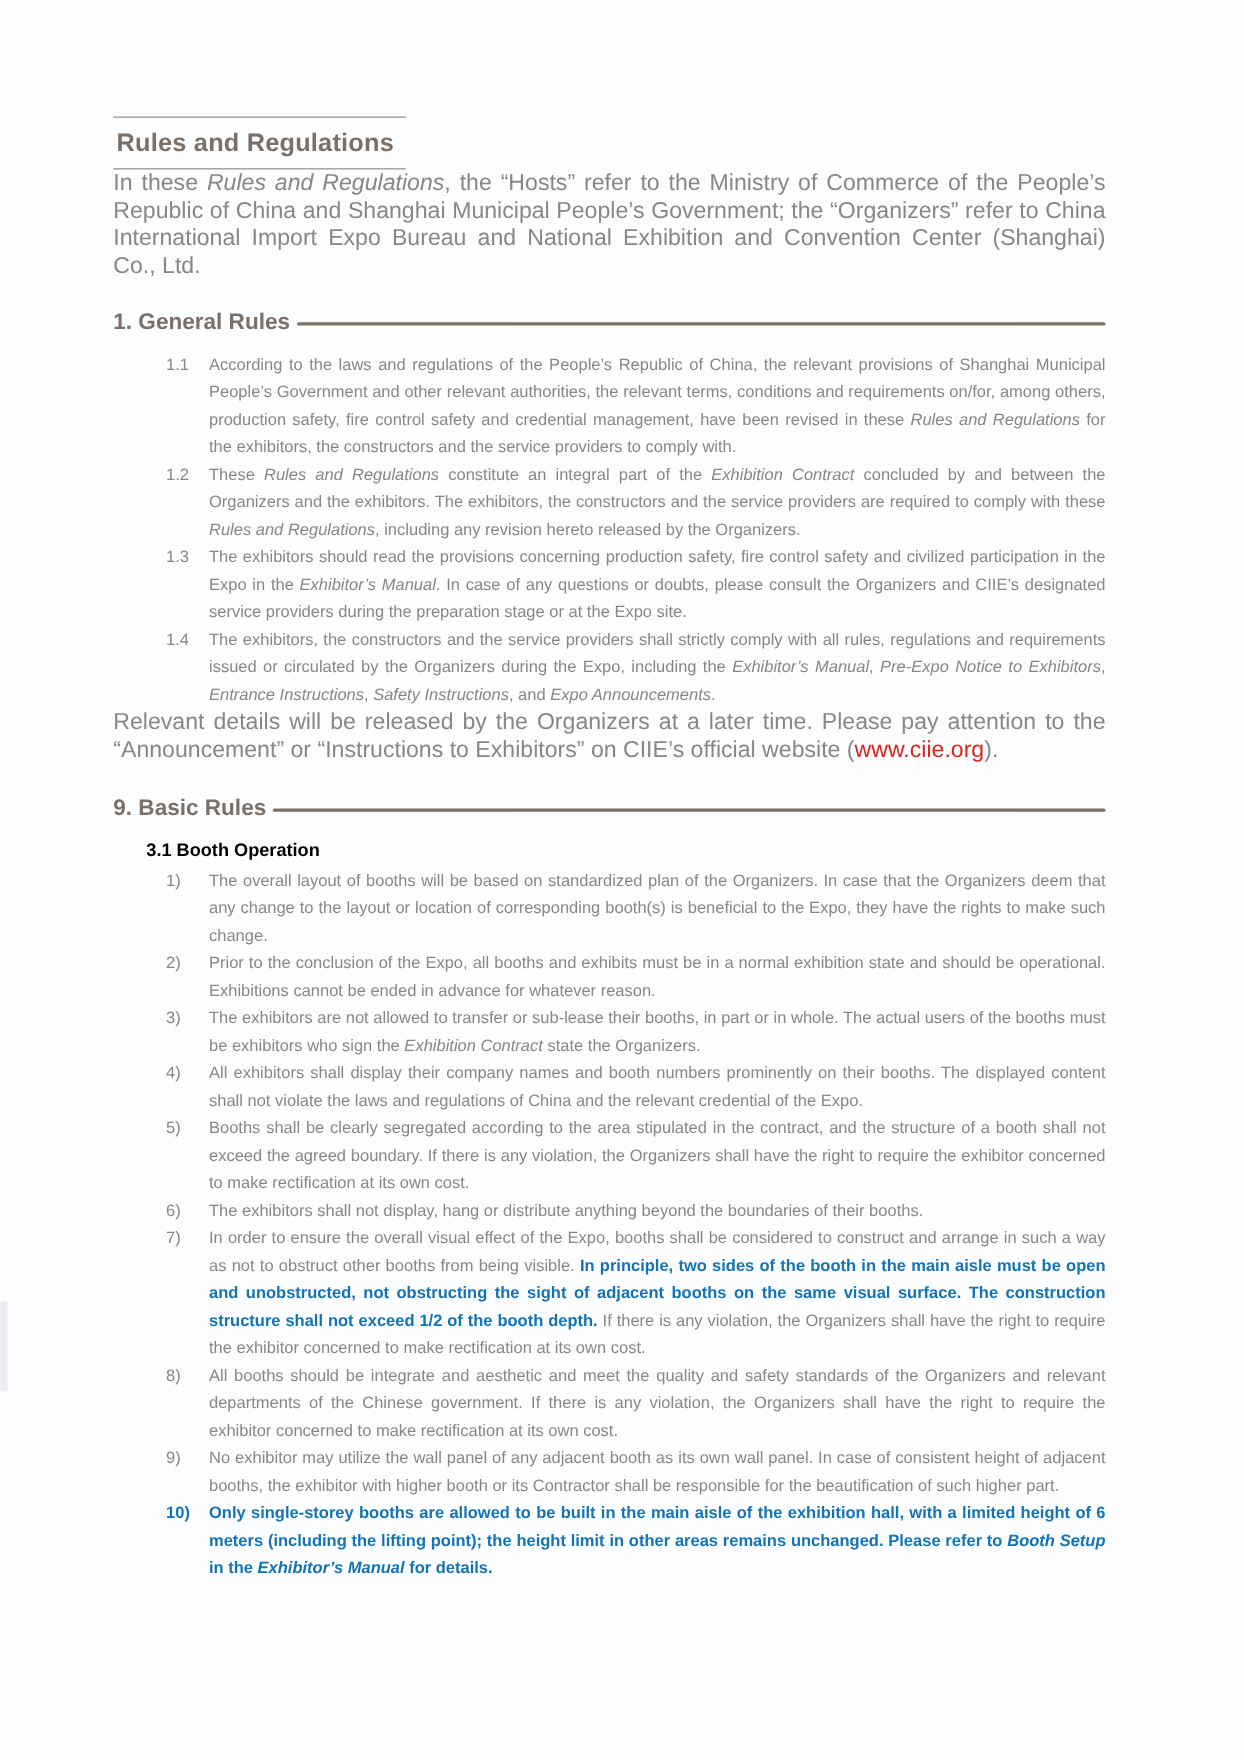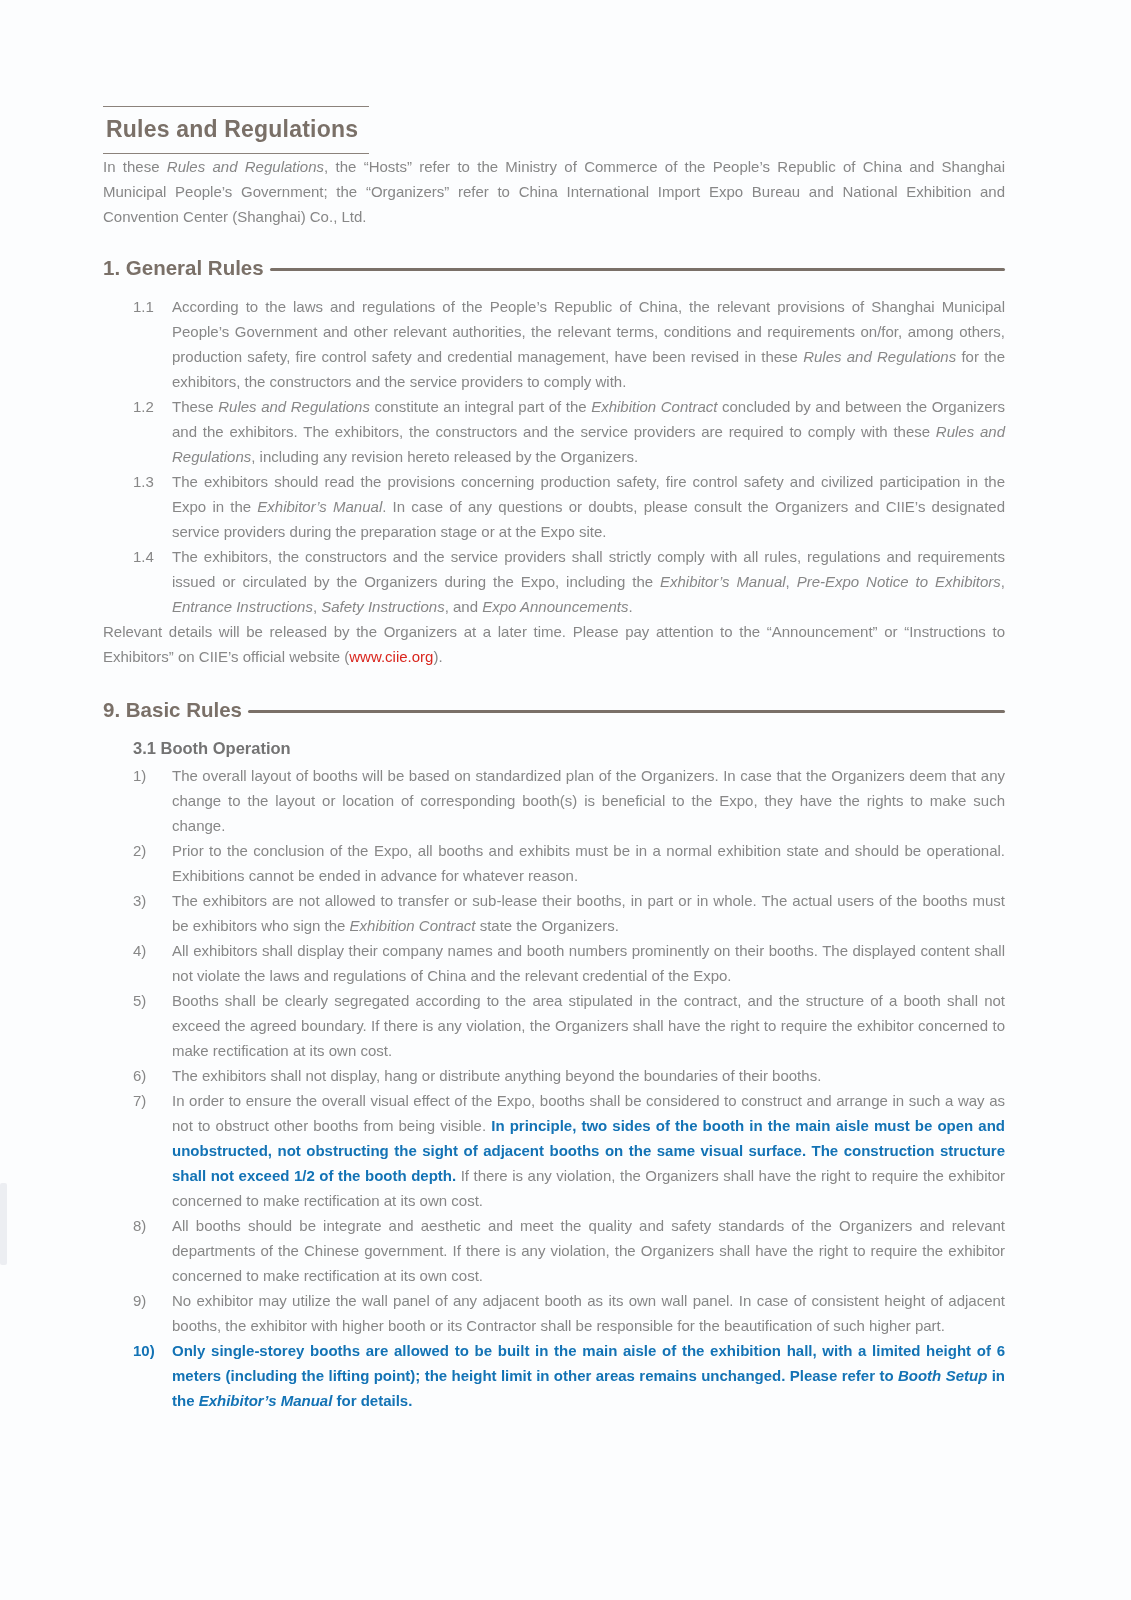--- a/index.html
+++ b/index.html
@@ -23,38 +23,38 @@
     border-top:1.5px solid #8b827b;
     border-bottom:1.5px solid #8b827b;
     padding:9px 3px 10px 3px;
     min-width:260px;
   }
   h1 {
     margin:0; font-size:23px; font-weight:bold;
     color:#7a7068; letter-spacing:0.2px; white-space:nowrap;
   }
   p.body-par {
-    margin:0; font-size:15px; line-height:25px; text-align:justify;
+    margin:0; font-size:21px; line-height:25px; text-align:justify;
   }
   .indent { margin-left:30px; }
   .intro { margin-top:33px; }
   .sec-head { display:flex; align-items:center; gap:6px; }
   .sec-head.s1 { margin-top:27px; }
   .sec-head.s2 { margin-top:21px; }
   .sec-head.s3 { margin-top:29px; }
   h2 {
     margin:0; font-size:20.5px; font-weight:bold;
     color:#7a7068; white-space:nowrap;
   }
   .rule { flex:1; height:2.5px; background:#7a7068; border-radius:2px; margin-top:3px; }
   h3 {
     margin:17px 0 1px 30px; font-size:16.5px; font-weight:bold;
-    color:#737373;
+    color:#000000;
   }
-  .items { margin-top:14px; margin-left:30px; }
+  .items { margin-top:14px; margin-left:48px; }
   .items.tight { margin-top:5px; }
   .item { display:flex; }
   .num {
     width:39px; flex-shrink:0;
     font-size:15px; line-height:25px;
   }
   .txt {
     flex:1; font-size:15px; line-height:25px; text-align:justify;
   }
   .sec2-par { margin-top:16px; }

